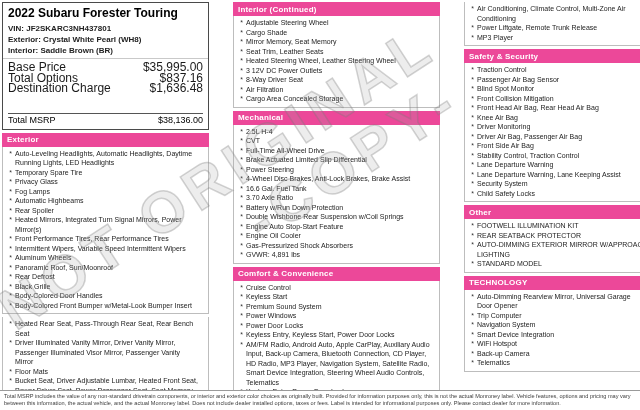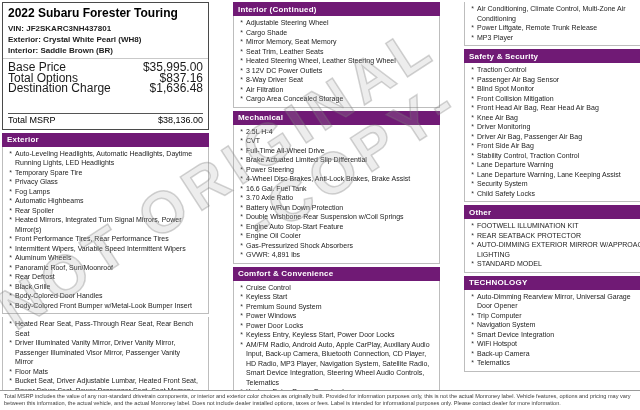--- a/index.html
+++ b/index.html
@@ -17,21 +17,21 @@
   .info-head{padding:3px 5px 2px;border-bottom:1px solid #c9c9c9;}
   .vehicle-title{font-size:12px;font-weight:bold;line-height:15px;margin:0 0 2px;color:#000;}
   .info-line{font-size:8px;line-height:11px;color:#222;font-weight:bold;}
   .price-rows{padding:3px 5px 3px;}
   .price-row{display:flex;justify-content:space-between;font-size:12px;line-height:10.5px;color:#1a1a1a;}
   .price-row .pr-value{text-align:right;}
   .price-row.total{font-weight:normal;font-size:9px;border-top:1.5px solid #555;margin-top:19px;padding-top:1.5px;color:#000;}
 
   
   .section{background:#fff;}
-  .section-header{background:#701a75;color:#fff;font-size:8px;font-weight:bold;line-height:9px;padding:2.5px 5px;letter-spacing:0.2px;}
+  .section-header{background:#ec4899;color:#fff;font-size:8px;font-weight:bold;line-height:9px;padding:2.5px 5px;letter-spacing:0.2px;}
   .section-body{border:1px solid #bdbdbd;border-top:none;padding:2px 4px 3px 3px;}
   .item{display:flex;align-items:flex-start;font-size:7px;line-height:9.5px;color:#1c1c1c;}
   .bullet{width:9px;flex:none;text-align:center;color:#333;}
   .item-text{flex:1;}
   .item-price{flex:none;margin-left:4px;text-align:right;}
 
   
   .watermark{
     position:absolute;left:-30px;top:95px;width:700px;z-index:6;
     transform:rotate(-33deg);transform-origin:48% 55%;

